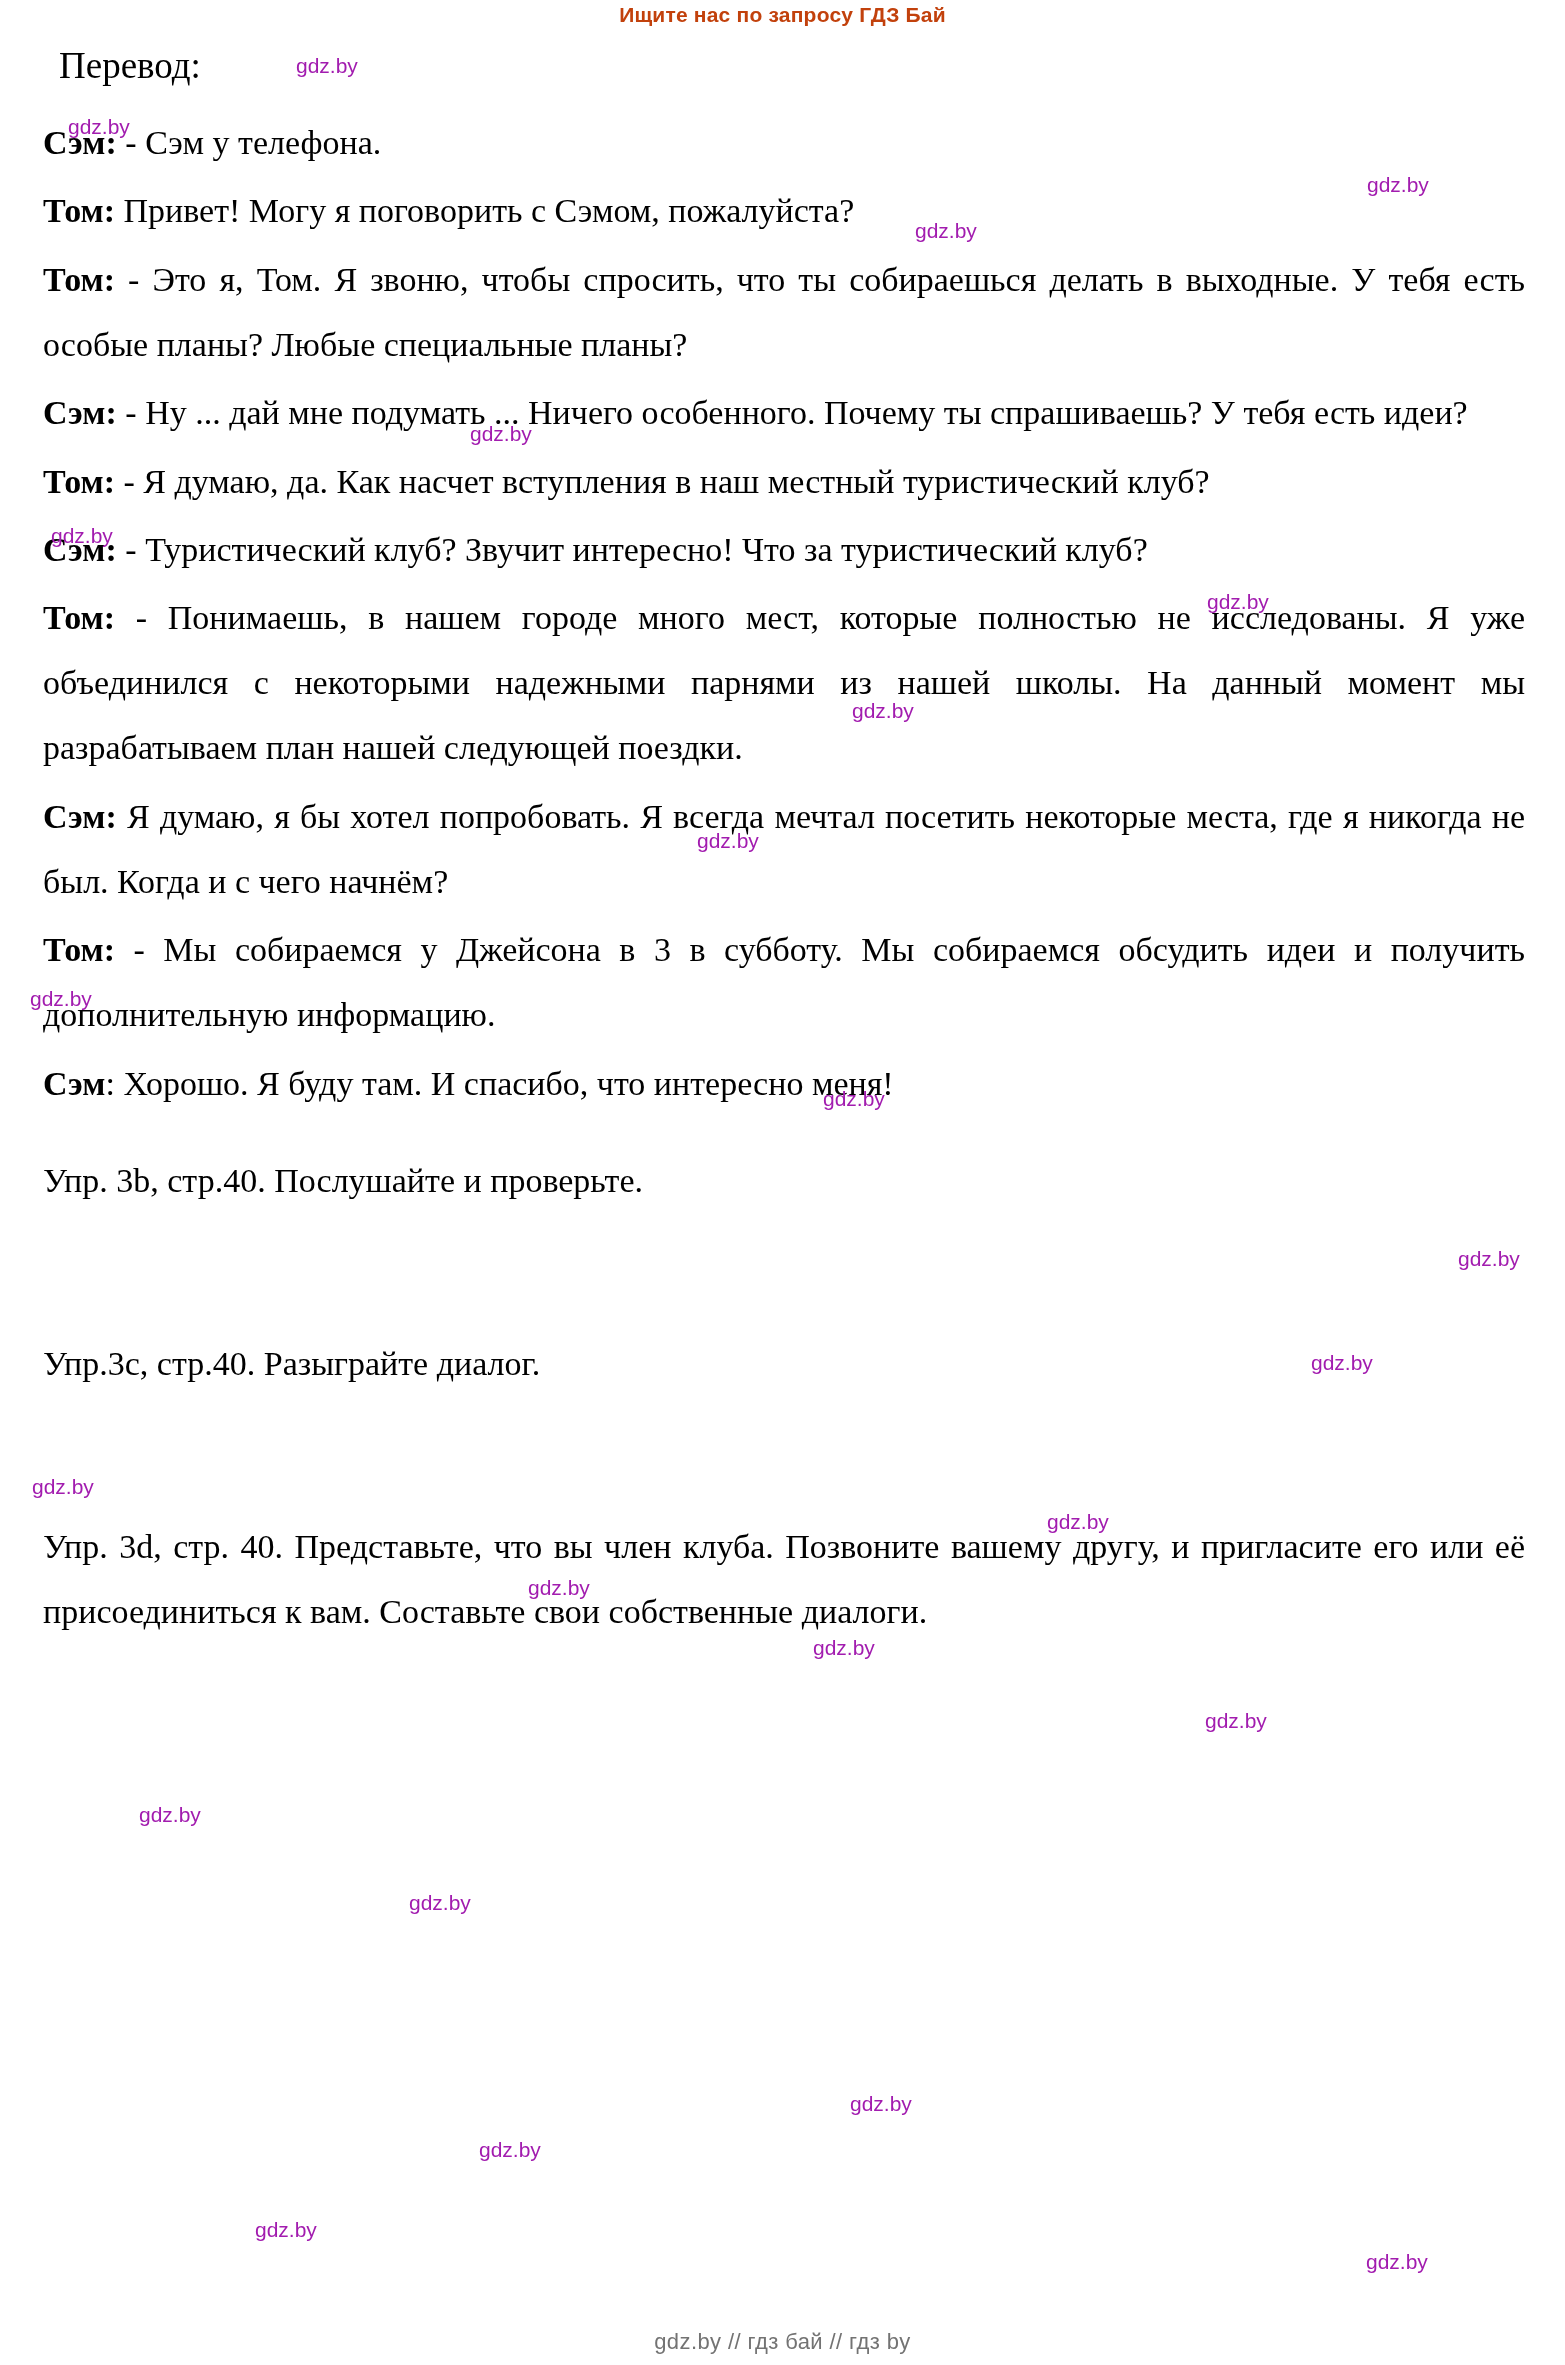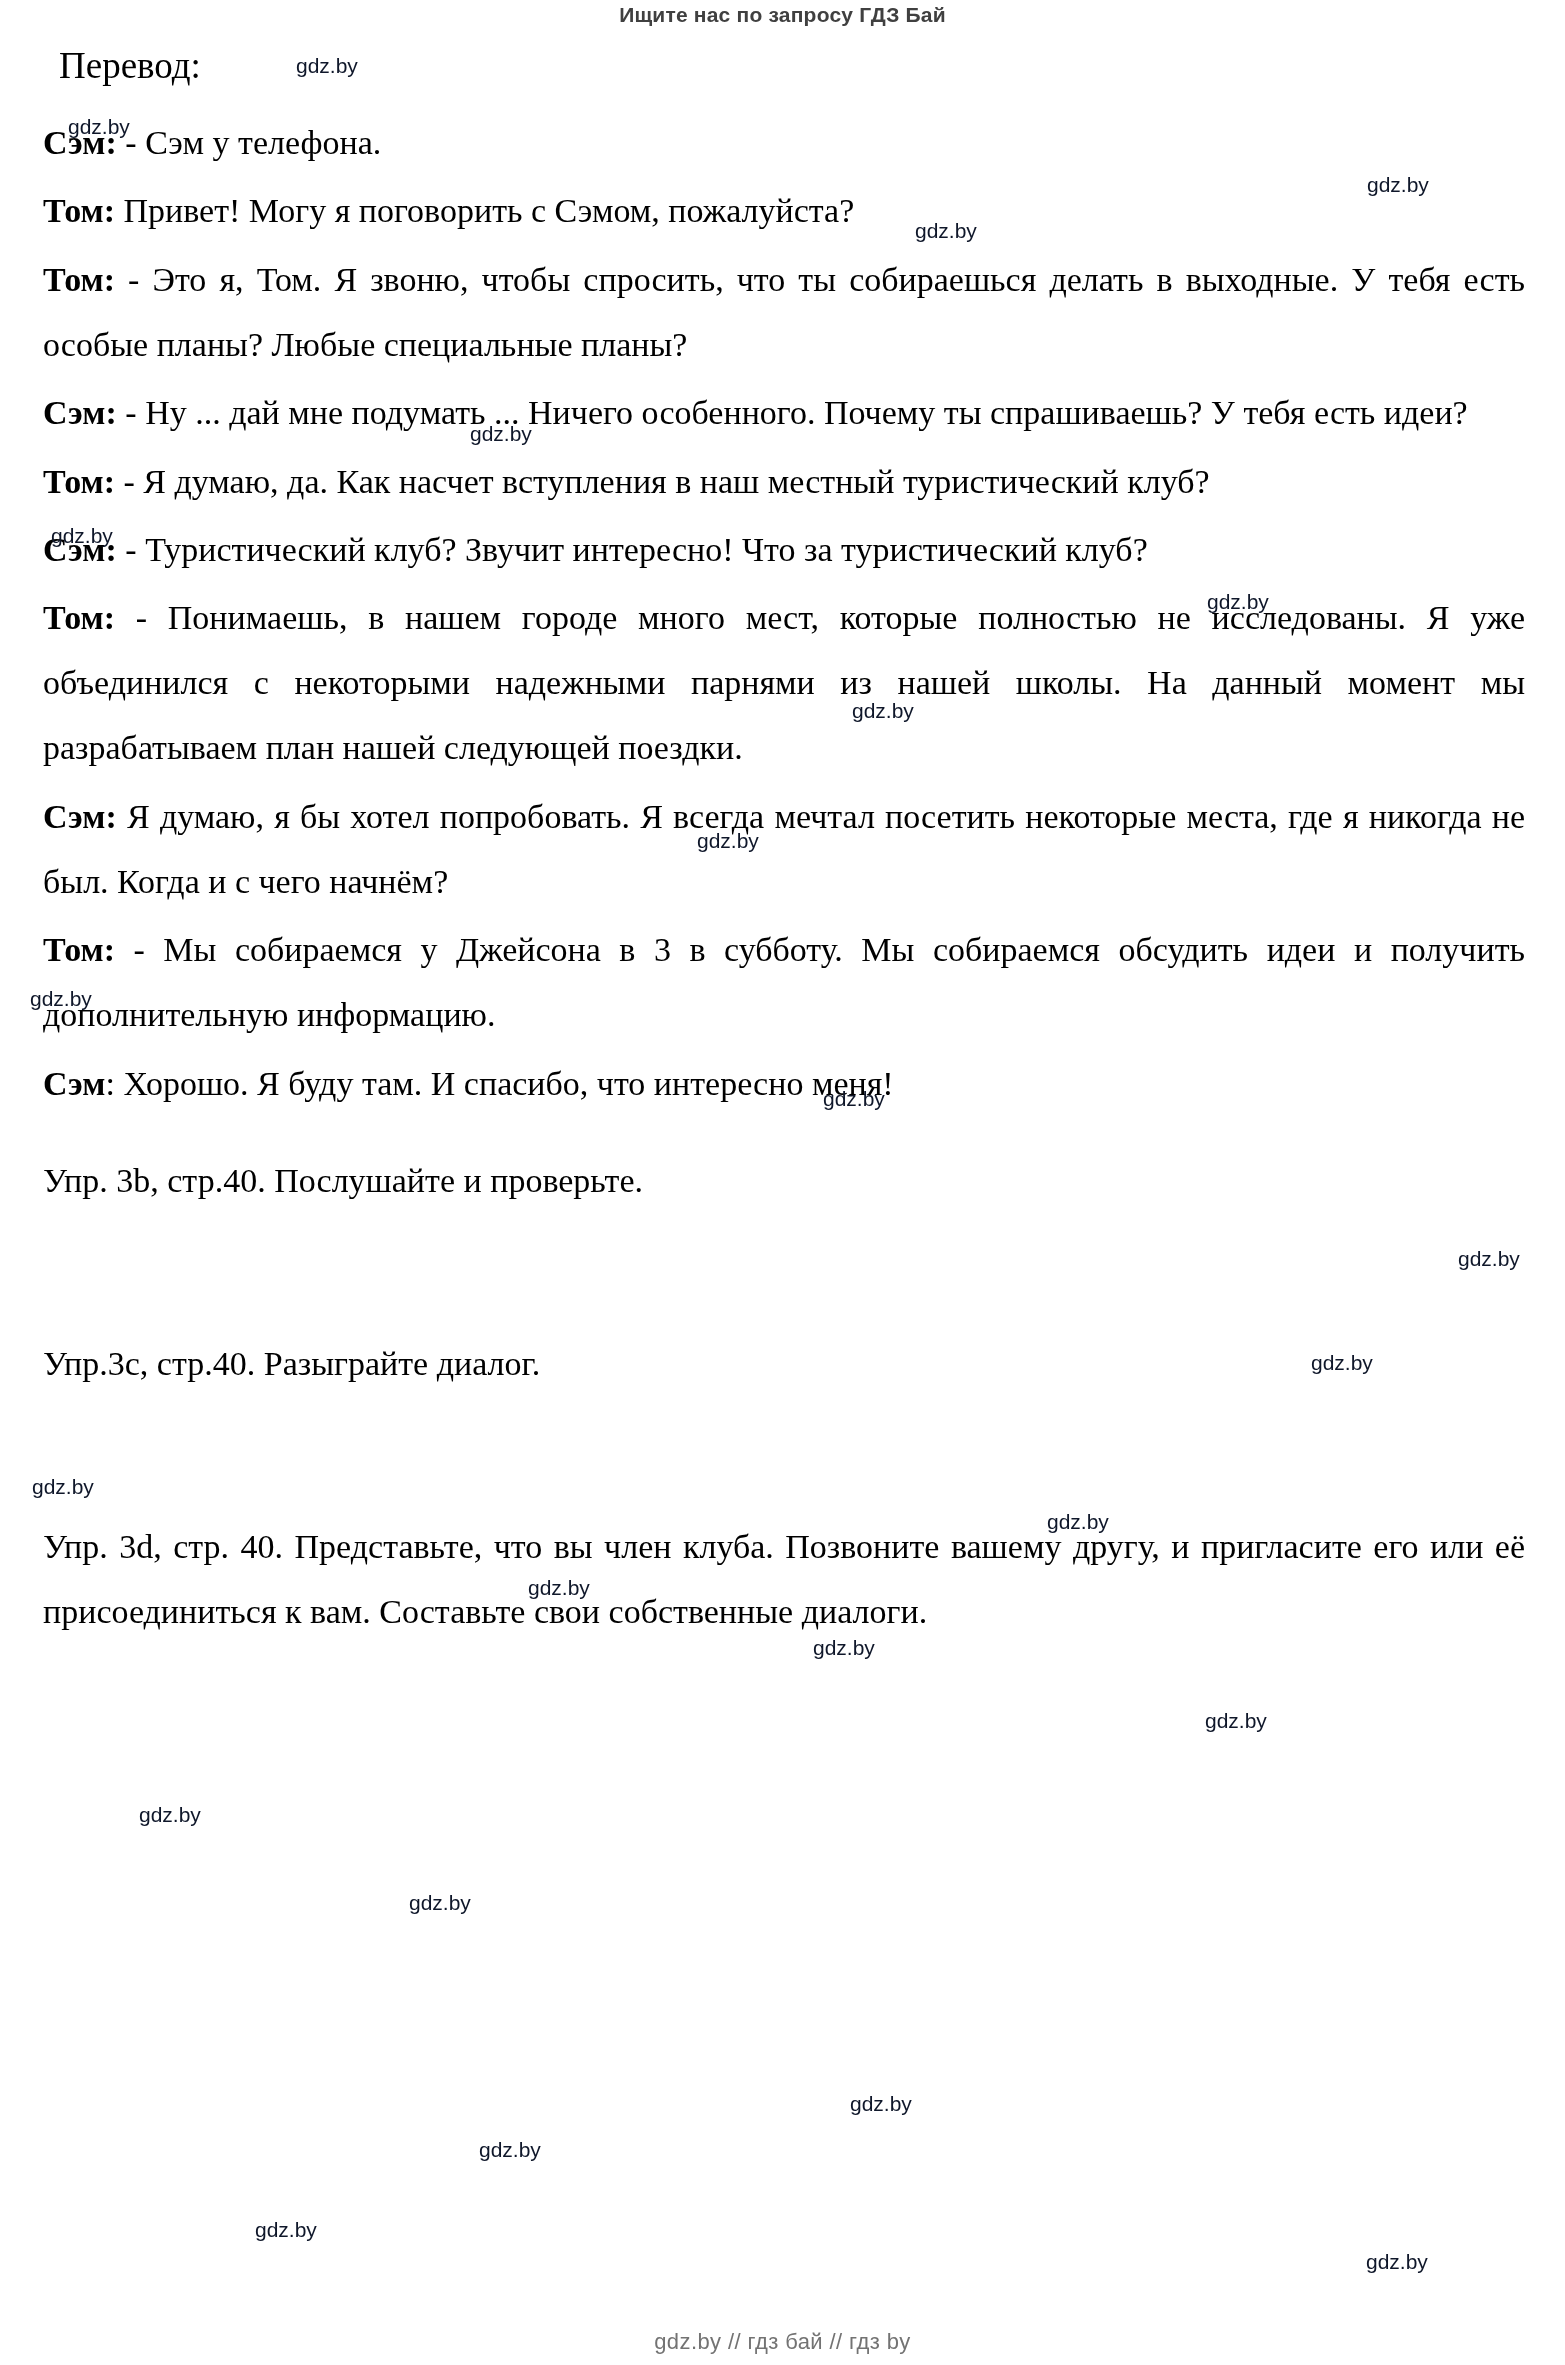--- a/index.html
+++ b/index.html
@@ -21,21 +21,21 @@
   .promo-header {
     position: absolute;
     top: 0px;
     left: 0;
     width: 100%;
     text-align: center;
     font-family: "Liberation Sans", "DejaVu Sans", sans-serif;
     font-size: 21px;
     font-weight: 700;
     letter-spacing: 0.2px;
-    color: #404040;
+    color: #c2410c;
     line-height: 29px;
   }
 
   
   .content {
     position: absolute;
     left: 43px;
     top: 44px;
     width: 1482px;
   }
@@ -79,21 +79,21 @@
     line-height: 44px;
     margin: 0;
   }
 
   
   .wm {
     position: absolute;
     font-family: "Liberation Sans", "DejaVu Sans", sans-serif;
     font-size: 21px;
     line-height: 21px;
-    color: #0f172a;
+    color: #a21caf;
     white-space: nowrap;
     pointer-events: none;
   }
 
   
   .footer-links {
     position: absolute;
     left: 0;
     top: 2328px;
     width: 100%;

